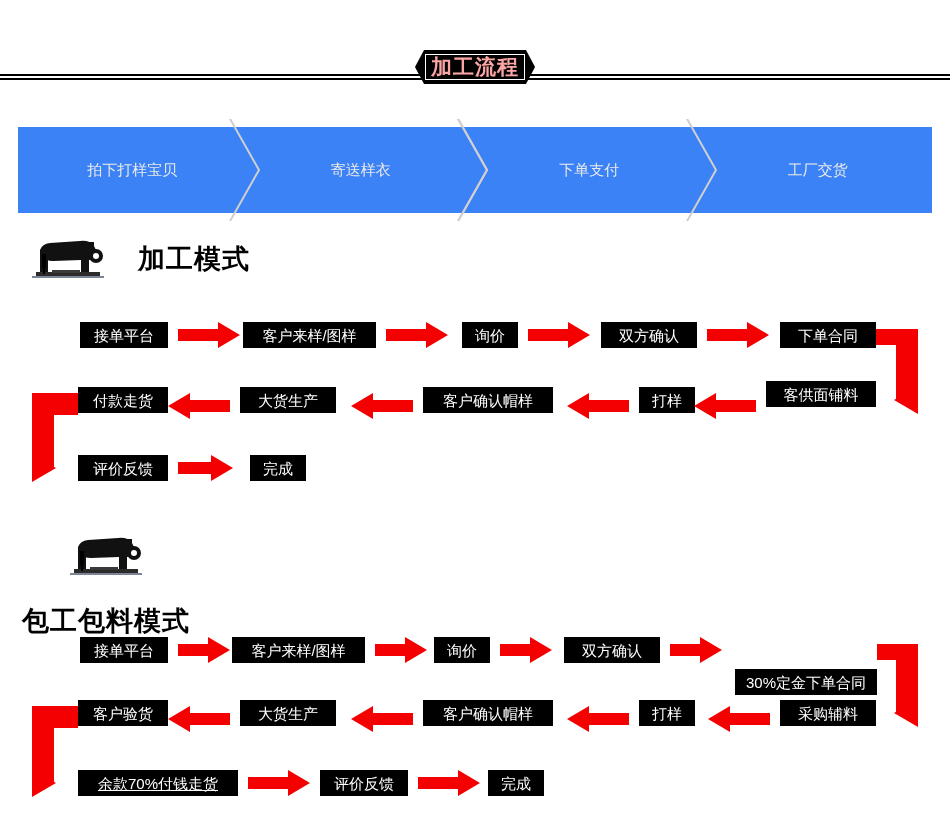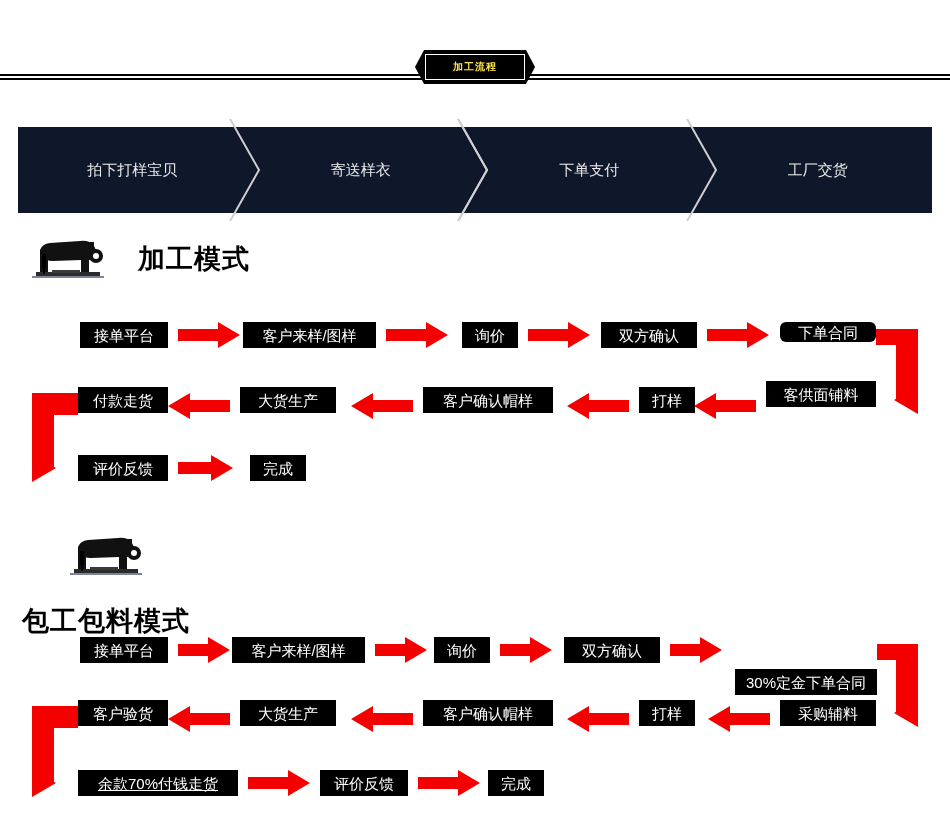--- a/index.html
+++ b/index.html
@@ -50,35 +50,35 @@
     justify-content: center;
   }
   .badge-inner {
     position: absolute;
     left: 10px; right: 10px; top: 4px; bottom: 4px;
     border: 1.5px solid #fff;
     box-sizing: border-box;
   }
   .badge-text {
     position: relative;
-    color: #fde047;
-    font-size: 10px;
+    color: #fca5a5;
+    font-size: 21px;
     font-weight: bold;
     letter-spacing: 1px;
     z-index: 2;
   }
 
   
   .steps-banner {
     position: absolute;
     left: 18px;
     top: 127px;
     width: 914px;
     height: 86px;
-    background: #0f172a;
+    background: #3b82f6;
     display: flex;
     align-items: stretch;
   }
   .step-cell {
     flex: 1 1 0;
     display: flex;
     align-items: center;
     justify-content: center;
     color: #e9e9e9;
     font-size: 15px;
@@ -189,21 +189,21 @@
       <path d="M30 34 h28 v3 h-28 z" fill="#3a3a3a"></path>
     </svg>
   </span>
   <span class="section-title">加工模式</span>
 </div>
 
 <div class="node" style="left:80px; top:322px; width:88px; height:26px;">接单平台</div>
 <div class="node" style="left:243px; top:322px; width:133px; height:26px;">客户来样/图样</div>
 <div class="node" style="left:462px; top:322px; width:56px; height:26px;">询价</div>
 <div class="node" style="left:601px; top:322px; width:96px; height:26px;">双方确认</div>
-<div class="node" style="left:780px; top:322px; width:96px; height:20px;border-radius:6px;">下单合同</div>
+<div class="node" style="left:780px; top:322px; width:96px; height:26px;">下单合同</div>
 
 <div class="node" style="left:78px; top:387px; width:90px; height:26px;">付款走货</div>
 <div class="node" style="left:240px; top:387px; width:96px; height:26px;">大货生产</div>
 <div class="node" style="left:423px; top:387px; width:130px; height:26px;">客户确认帽样</div>
 <div class="node" style="left:639px; top:387px; width:56px; height:26px;">打样</div>
 <div class="node" style="left:766px; top:381px; width:110px; height:26px;">客供面铺料</div>
 
 <div class="node" style="left:78px; top:455px; width:90px; height:26px;">评价反馈</div>
 <div class="node" style="left:250px; top:455px; width:56px; height:26px;">完成</div>
 

